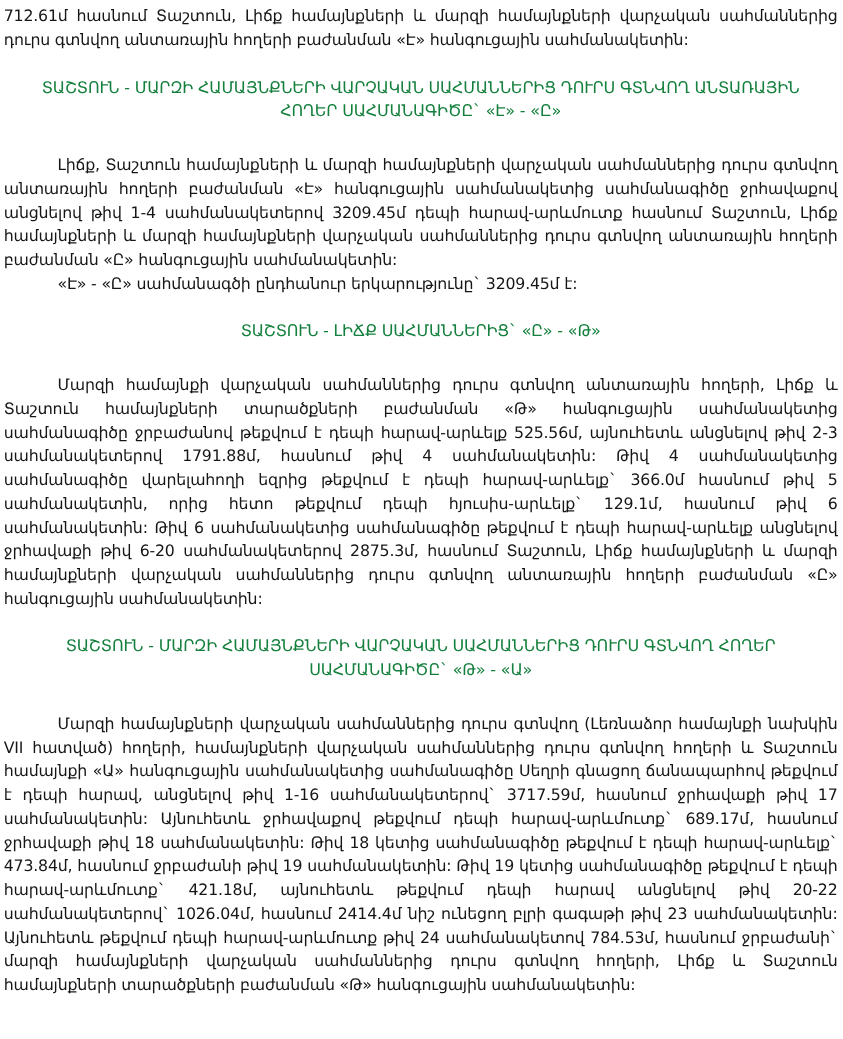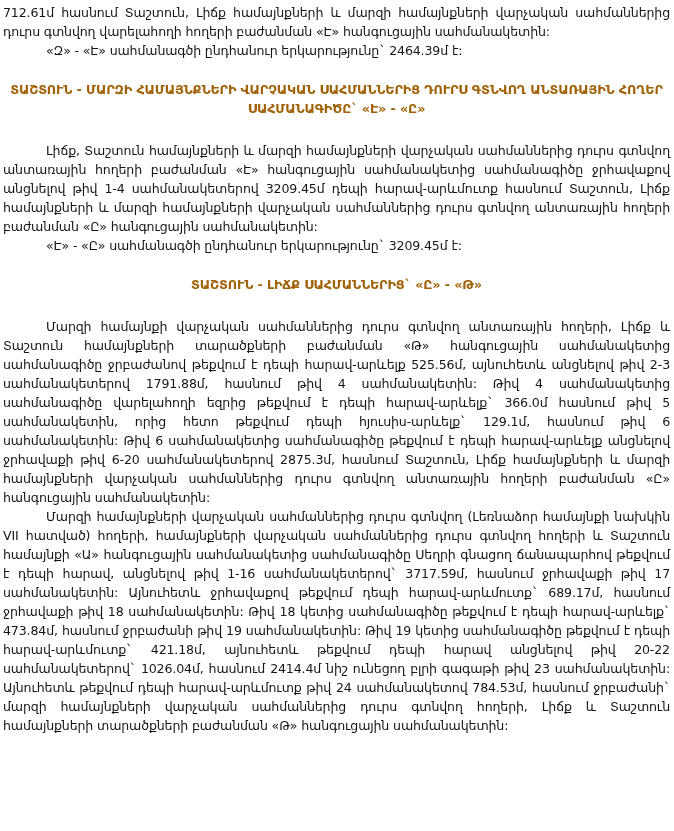--- a/index.html
+++ b/index.html
@@ -27,35 +27,35 @@
     text-indent: 43px;
   }
   p.length-note {
     text-indent: 43px;
     text-align: left;
   }
   h2.section-heading {
     margin: 20px 6px 23px 6px;
     font-size: 12.8px;
     line-height: 19px;
-    font-weight: bold;
+    font-weight: normal;
     text-align: center;
-    color: #a16207;
+    color: #15803d;
   }
 </style>
 </head>
 <body>
 
 <div class="page">
 
-  <p class="body-text">712.61մ հասնում Տաշտուն, Լիճք համայնքների և մարզի համայնքների վարչական սահմաններից դուրս գտնվող վարելահողի հողերի բաժանման «Է» հանգուցային սահմանակետին:</p>
-  <p class="length-note">«Զ» - «Է» սահմանագծի ընդհանուր երկարությունը` 2464.39մ է:</p>
+  <p class="body-text">712.61մ հասնում Տաշտուն, Լիճք համայնքների և մարզի համայնքների վարչական սահմաններից դուրս գտնվող անտառային հողերի բաժանման «Է» հանգուցային սահմանակետին:</p>
 
   <h2 class="section-heading">ՏԱՇՏՈՒՆ - ՄԱՐԶԻ ՀԱՄԱՅՆՔՆԵՐԻ ՎԱՐՉԱԿԱՆ ՍԱՀՄԱՆՆԵՐԻՑ ԴՈՒՐՍ ԳՏՆՎՈՂ ԱՆՏԱՌԱՅԻՆ ՀՈՂԵՐ ՍԱՀՄԱՆԱԳԻԾԸ` «Է» - «Ը»</h2>
   <p class="indent">Լիճք, Տաշտուն համայնքների և մարզի համայնքների վարչական սահմաններից դուրս գտնվող անտառային հողերի բաժանման «Է» հանգուցային սահմանակետից սահմանագիծը ջրհավաքով անցնելով թիվ 1-4 սահմանակետերով 3209.45մ  դեպի հարավ-արևմուտք հասնում Տաշտուն, Լիճք համայնքների և մարզի համայնքների վարչական սահմաններից դուրս գտնվող անտառային հողերի բաժանման «Ը» հանգուցային սահմանակետին:</p>
   <p class="length-note">«Է» - «Ը» սահմանագծի ընդհանուր երկարությունը` 3209.45մ է:</p>
 
   <h2 class="section-heading">ՏԱՇՏՈՒՆ - ԼԻՃՔ  ՍԱՀՄԱՆՆԵՐԻՑ` «Ը» - «Թ»</h2>
   <p class="indent">Մարզի համայնքի վարչական սահմաններից դուրս գտնվող անտառային հողերի, Լիճք և Տաշտուն համայնքների տարածքների բաժանման «Թ» հանգուցային սահմանակետից սահմանագիծը ջրբաժանով թեքվում է դեպի հարավ-արևելք 525.56մ, այնուհետև անցնելով թիվ 2-3 սահմանակետերով 1791.88մ,  հասնում թիվ 4 սահմանակետին: Թիվ 4 սահմանակետից սահմանագիծը վարելահողի եզրից թեքվում է դեպի հարավ-արևելք` 366.0մ հասնում թիվ 5 սահմանակետին, որից հետո թեքվում դեպի հյուսիս-արևելք` 129.1մ, հասնում թիվ 6 սահմանակետին: Թիվ 6 սահմանակետից սահմանագիծը թեքվում է դեպի հարավ-արևելք անցնելով ջրհավաքի թիվ 6-20 սահմանակետերով 2875.3մ, հասնում Տաշտուն, Լիճք համայնքների և մարզի համայնքների վարչական սահմաններից դուրս գտնվող անտառային հողերի բաժանման  «Ը» հանգուցային սահմանակետին:</p>
 
+  <h2 class="section-heading">ՏԱՇՏՈՒՆ - ՄԱՐԶԻ ՀԱՄԱՅՆՔՆԵՐԻ ՎԱՐՉԱԿԱՆ ՍԱՀՄԱՆՆԵՐԻՑ ԴՈՒՐՍ ԳՏՆՎՈՂ  ՀՈՂԵՐ ՍԱՀՄԱՆԱԳԻԾԸ` «Թ» - «Ա»</h2>
   <p class="indent">Մարզի համայնքների վարչական սահմաններից դուրս գտնվող (Լեռնաձոր համայնքի նախկին VII հատված) հողերի, համայնքների վարչական սահմաններից դուրս գտնվող հողերի և Տաշտուն համայնքի «Ա» հանգուցային սահմանակետից սահմանագիծը Սեղրի գնացող ճանապարհով թեքվում է դեպի հարավ, անցնելով թիվ 1-16 սահմանակետերով` 3717.59մ,  հասնում ջրհավաքի թիվ 17 սահմանակետին: Այնուհետև ջրհավաքով թեքվում դեպի հարավ-արևմուտք` 689.17մ,  հասնում ջրհավաքի թիվ 18 սահմանակետին: Թիվ 18 կետից սահմանագիծը թեքվում է դեպի հարավ-արևելք` 473.84մ,  հասնում ջրբաժանի թիվ 19 սահմանակետին: Թիվ 19 կետից սահմանագիծը թեքվում է դեպի հարավ-արևմուտք` 421.18մ, այնուհետև թեքվում դեպի հարավ անցնելով թիվ 20-22 սահմանակետերով` 1026.04մ, հասնում 2414.4մ նիշ ունեցող բլրի գագաթի թիվ 23 սահմանակետին: Այնուհետև թեքվում դեպի հարավ-արևմուտք թիվ 24 սահմանակետով 784.53մ, հասնում ջրբաժանի` մարզի համայնքների վարչական սահմաններից դուրս գտնվող հողերի, Լիճք և Տաշտուն համայնքների տարածքների բաժանման «Թ» հանգուցային սահմանակետին:</p>
 
 </div>
 
 </body></html>

